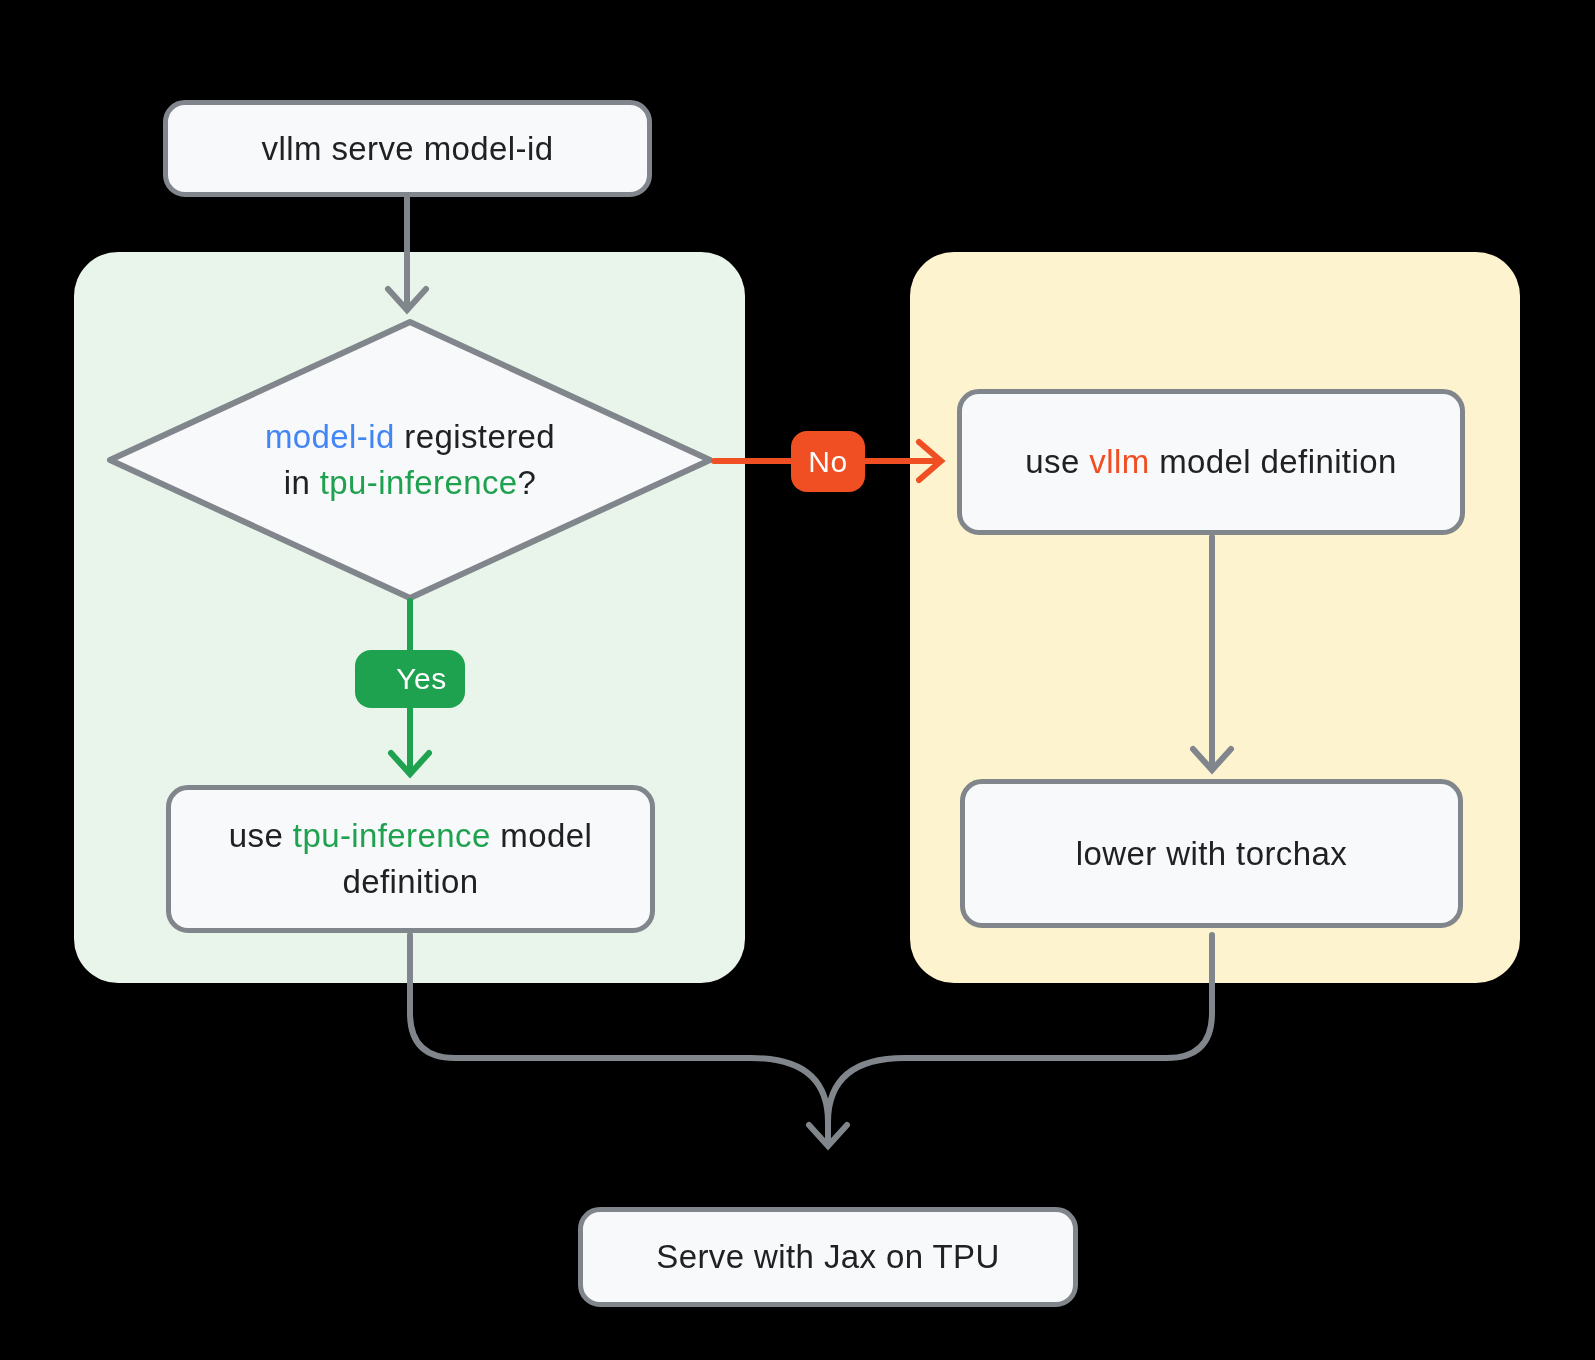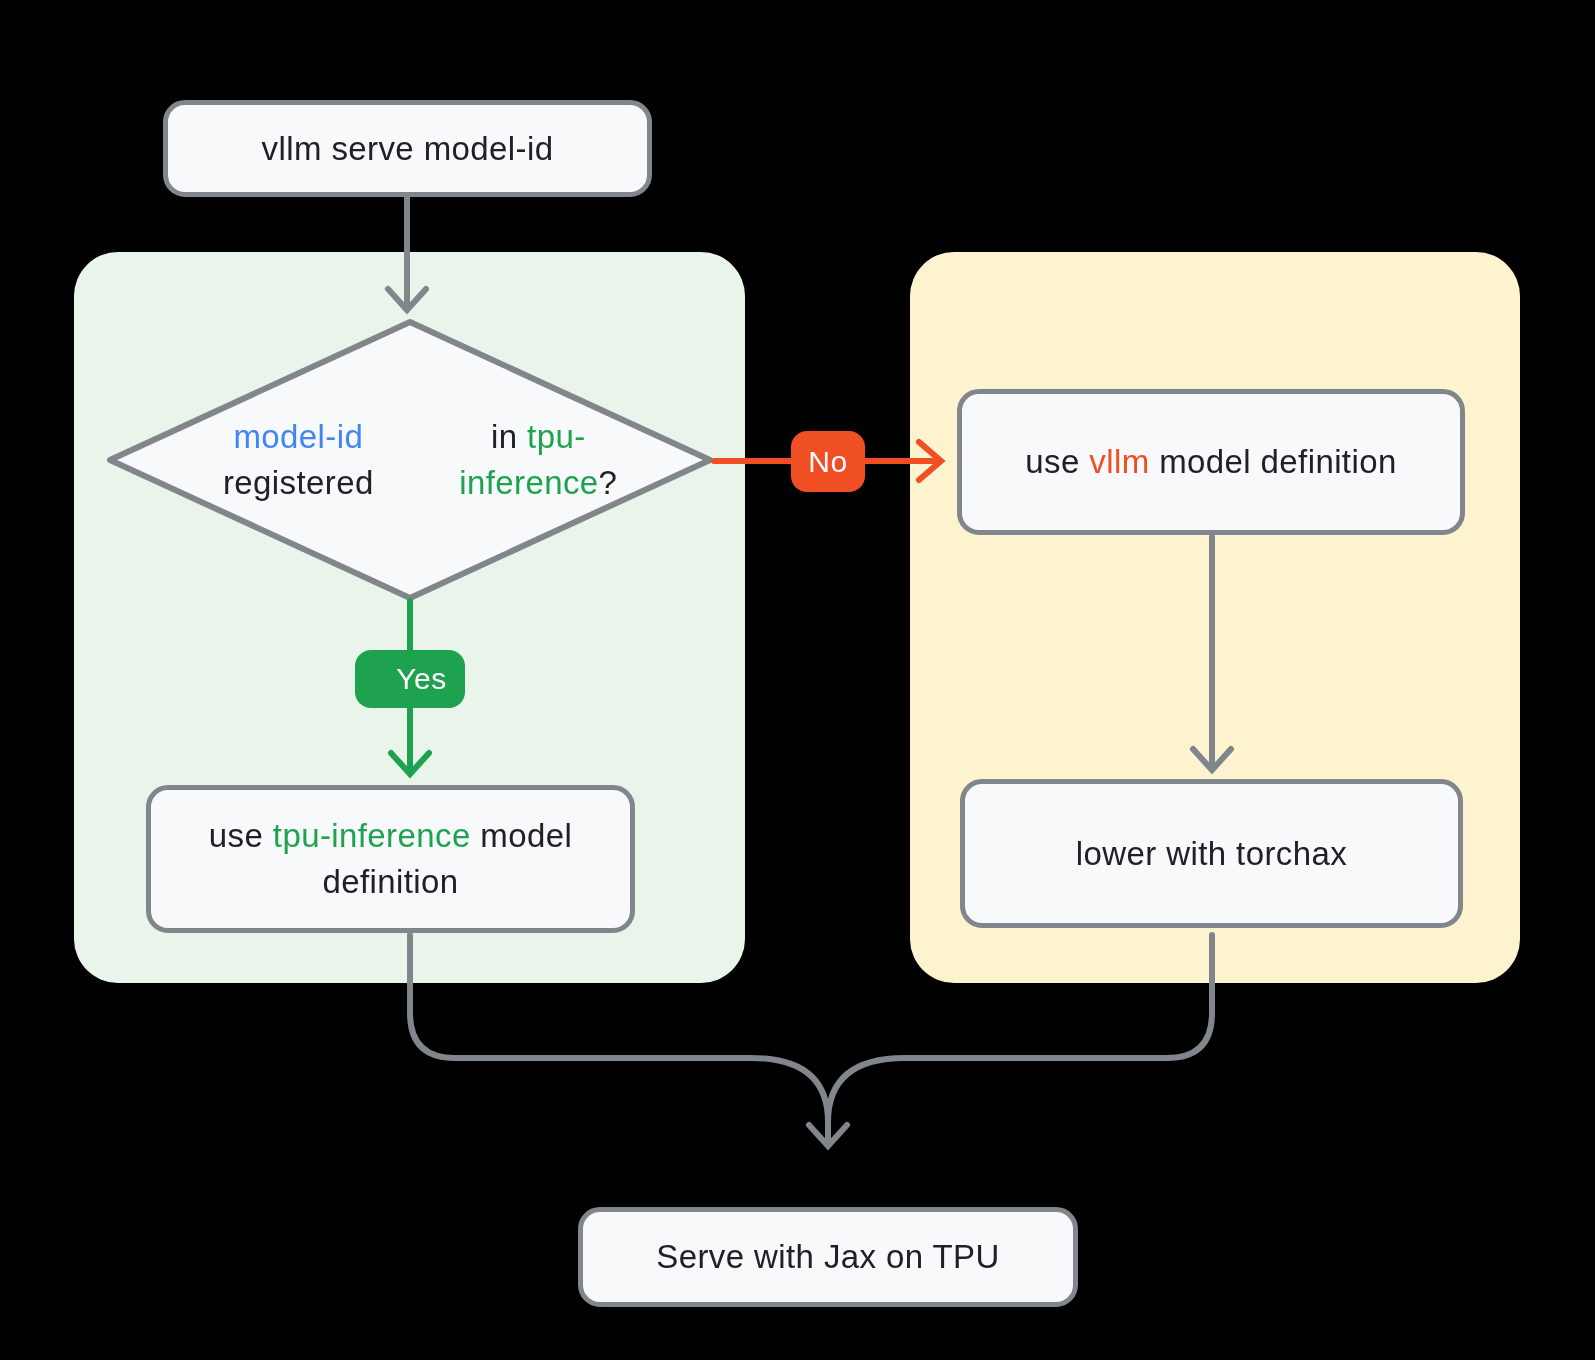--- a/index.html
+++ b/index.html
@@ -25,29 +25,29 @@
     background:var(--node_fill);
     border:5px solid var(--node_border);
     border-radius:22px;
     display:flex;align-items:center;justify-content:center;
     text-align:center;
     font-size:33px;line-height:1.38;letter-spacing:.4px;
     color:var(--text);font-weight:500;
     padding:0 20px;
   }
   .node-start{left:163px;top:100px;width:489px;height:97px;}
-  .node-tpu{left:146px;top:785px;width:489px;height:148px;align-items:center;}
+  .node-tpu{left:166px;top:785px;width:489px;height:148px;align-items:center;}
   .node-vllm{left:957px;top:389px;width:508px;height:146px;}
   .node-torchax{left:960px;top:779px;width:503px;height:149px;}
   .node-end{left:578px;top:1160px;width:500px;height:100px;margin-top:47px;}
 
   .diamond-text{
     position:absolute;z-index:3;
     left:170px;top:393px;width:480px;height:134px;
-    display:flex;flex-direction:row;align-items:center;justify-content:center;
+    display:flex;flex-direction:column;align-items:center;justify-content:center;
     text-align:center;font-size:33px;line-height:1.4;letter-spacing:.4px;
     color:var(--text);font-weight:500;
   }
   .hl-blue{color:var(--blue);}
   .hl-green{color:var(--green);}
   .hl-orange{color:var(--orange);}
 
   .badge{
     position:absolute;z-index:4;box-sizing:border-box;
     display:flex;align-items:center;justify-content:center;

